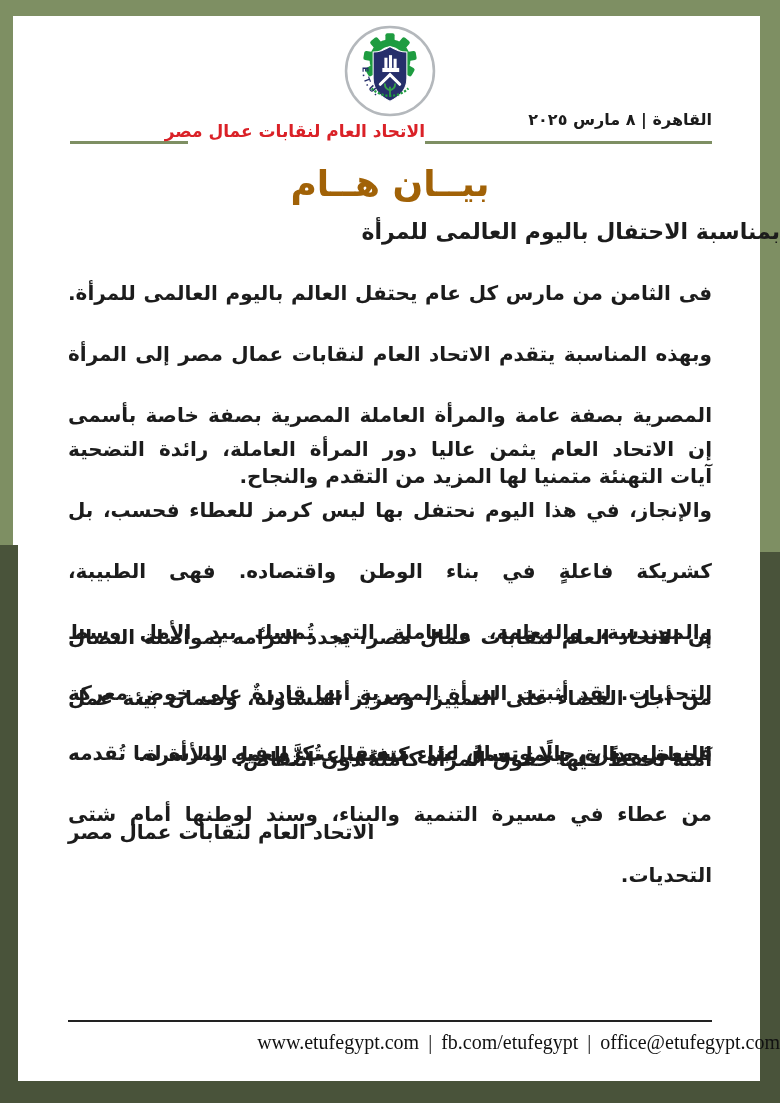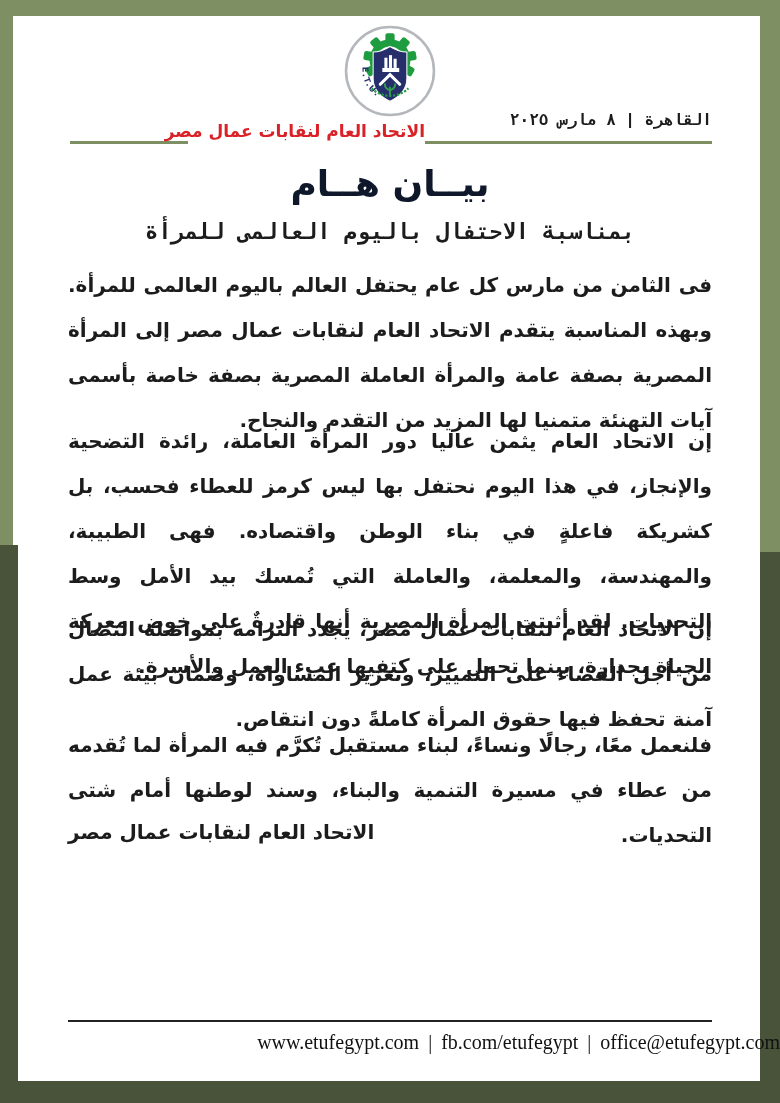--- a/index.html
+++ b/index.html
@@ -20,38 +20,38 @@
   .logo{position:absolute;left:344px;top:25px;width:92px;height:92px;}
   .rule-sage{position:absolute;height:3px;background:#7e8f63;}
   .rule-left{left:70px;top:141px;width:118px;}
   .rule-right{left:425px;top:141px;width:287px;}
   .org-title{
     position:absolute;left:188px;top:121px;width:237px;text-align:center;
     color:#da2127;font-size:17px;font-weight:bold;direction:rtl;white-space:nowrap;
   }
   .dateline{
     position:absolute;right:68px;top:110px;direction:rtl;white-space:nowrap;
-    color:#1c1c1c;font-size:16px;font-weight:600;font-family:Liberation Mono, monospace;
+    color:#1c1c1c;font-size:16px;font-weight:600;
   }
 
   
   .main-title{
     position:absolute;left:0;top:163px;width:780px;text-align:center;
-    color:#0f172a;font-size:36px;font-weight:bold;direction:rtl;
+    color:#a16207;font-size:36px;font-weight:bold;direction:rtl;
   }
   .subtitle{
-    position:absolute;left:0;top:219px;width:780px;text-align:center;
-    color:#1c1c1c;font-size:22px;font-weight:bold;direction:rtl;font-family:Liberation Mono, monospace;
+    position:absolute;left:0;top:219px;width:780px;
+    color:#1c1c1c;font-size:22px;font-weight:bold;direction:rtl;
   }
 
   
   .para{
     position:absolute;left:68px;width:644px;margin:0;
     direction:rtl;text-align:justify;
-    color:#1c1c1c;font-size:20px;font-weight:bold;line-height:45px;
+    color:#1c1c1c;font-size:20px;font-weight:bold;line-height:61px;
   }
   .p1{top:263px;} .p2{top:419px;} .p3{top:607px;} .p4{top:723px;}
   .signature{
     position:absolute;left:68px;top:820px;width:400px;
     direction:rtl;text-align:left;
     color:#1c1c1c;font-size:20px;font-weight:bold;white-space:nowrap;
   }
 
   
   .footer-rule{position:absolute;left:68px;top:1020px;width:644px;height:2px;background:#222222;}

